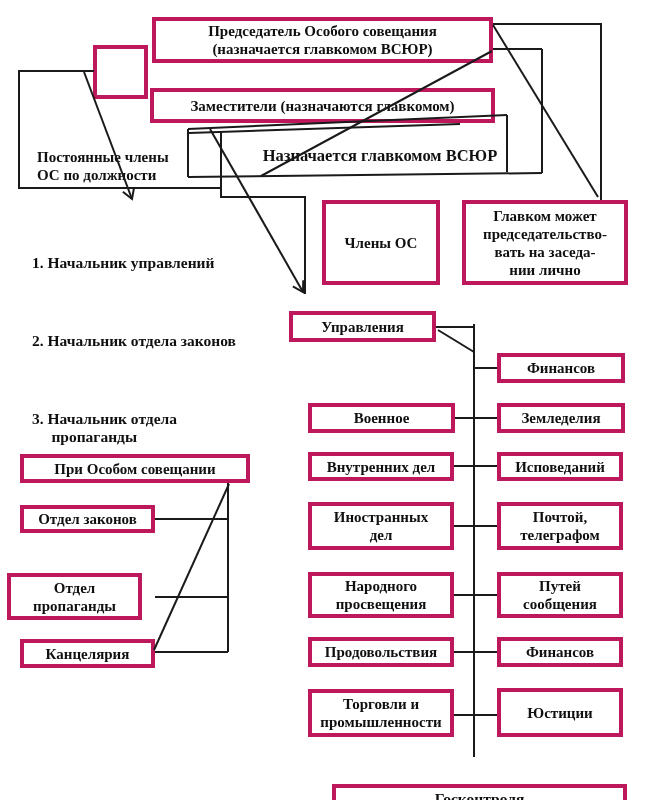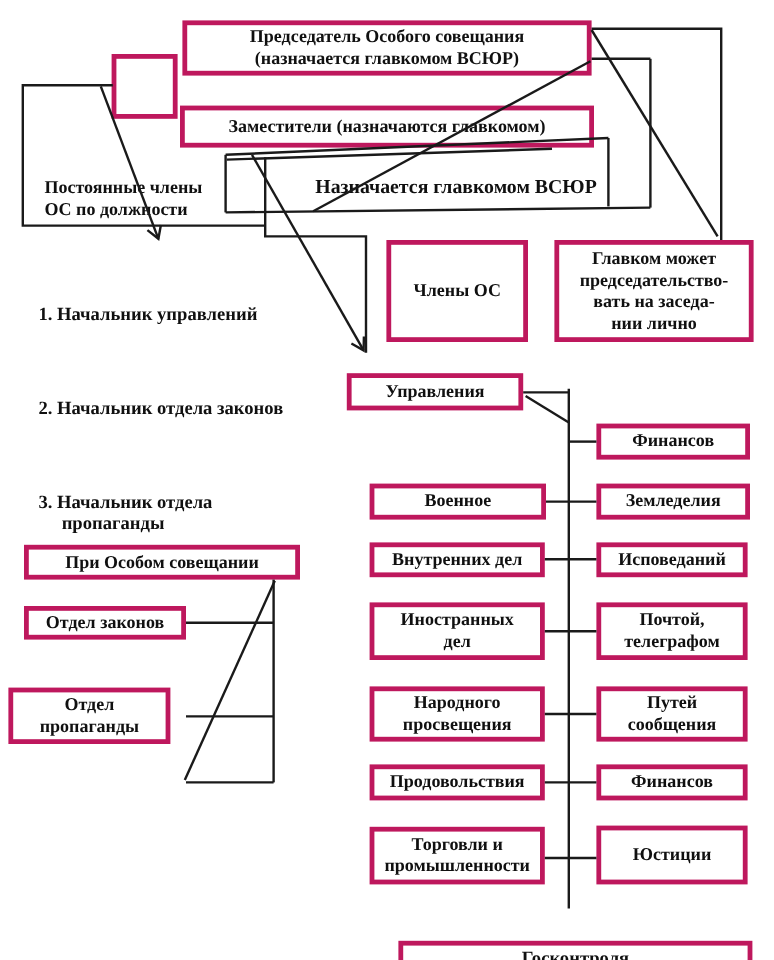--- a/index.html
+++ b/index.html
@@ -95,20 +95,21 @@
   <div class="box" style="left:308px;top:689px;width:146px;height:48px;">Торговли и
 промышленности</div>
   <div class="box" style="left:497px;top:688px;width:126px;height:49px;">Юстиции</div>
 
   <div class="box biglabel" style="left:332px;top:756px;width:295px;height:29px;margin-top:28px;">Госконтроля</div>
 
   <div class="box" style="left:20px;top:454px;width:230px;height:29px;">При Особом совещании</div>
   <div class="box" style="left:20px;top:505px;width:135px;height:28px;">Отдел законов</div>
   <div class="box" style="left:7px;top:573px;width:135px;height:47px;">Отдел
 пропаганды</div>
+  <div class="box" style="left:20px;top:639px;width:135px;height:29px;">Канцелярия</div>
 
   <svg class="lines" width="645" height="800" viewBox="0 0 645 800">
     <defs>
       <marker id="arrow" markerWidth="16" markerHeight="16" refX="0" refY="0" orient="auto" markerUnits="userSpaceOnUse" viewBox="-14 -8 16 16">
         <path d="M-10,-6 L0,0 L-10,6" fill="none" stroke="#1a1a1a" stroke-width="2"></path>
       </marker>
     </defs>
     <g stroke="#1a1a1a" stroke-width="2" fill="none">
 
       <path d="M94,71 L19,71 L19,188 L221,188"></path>

